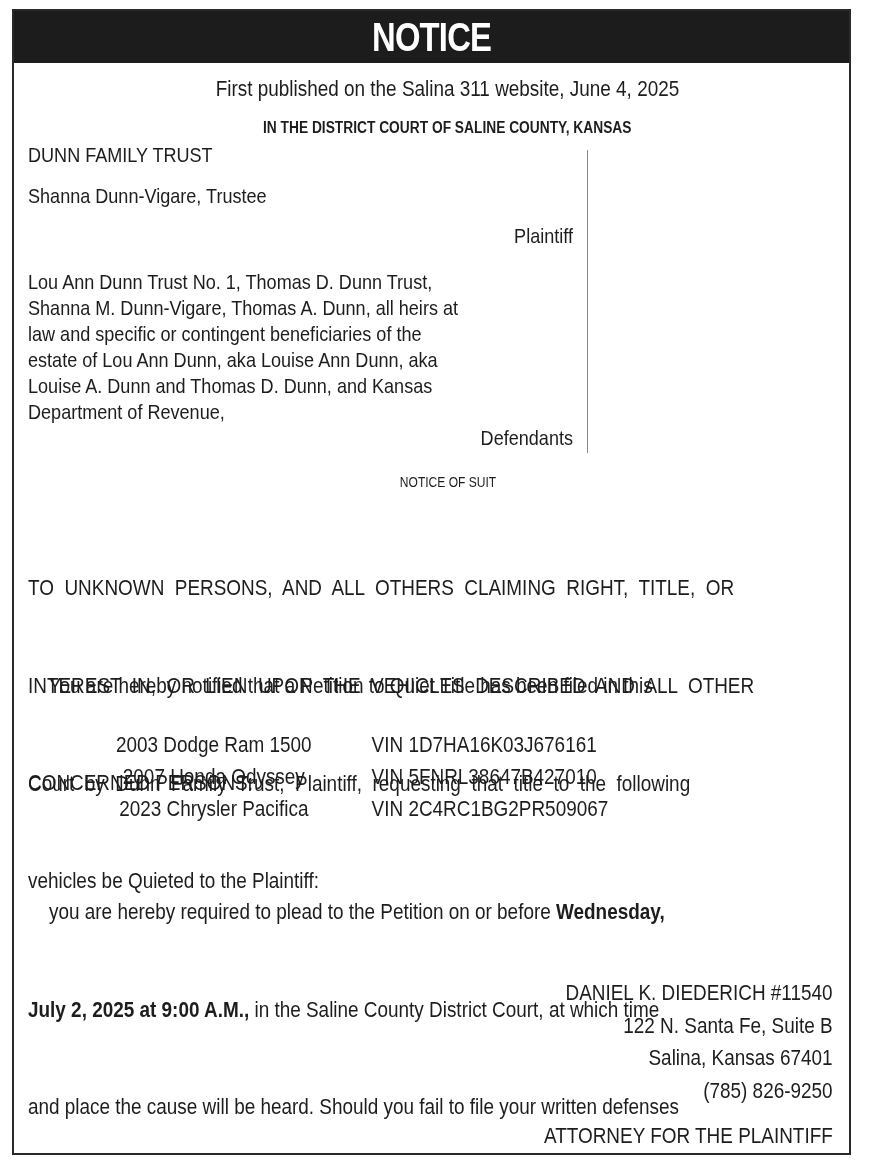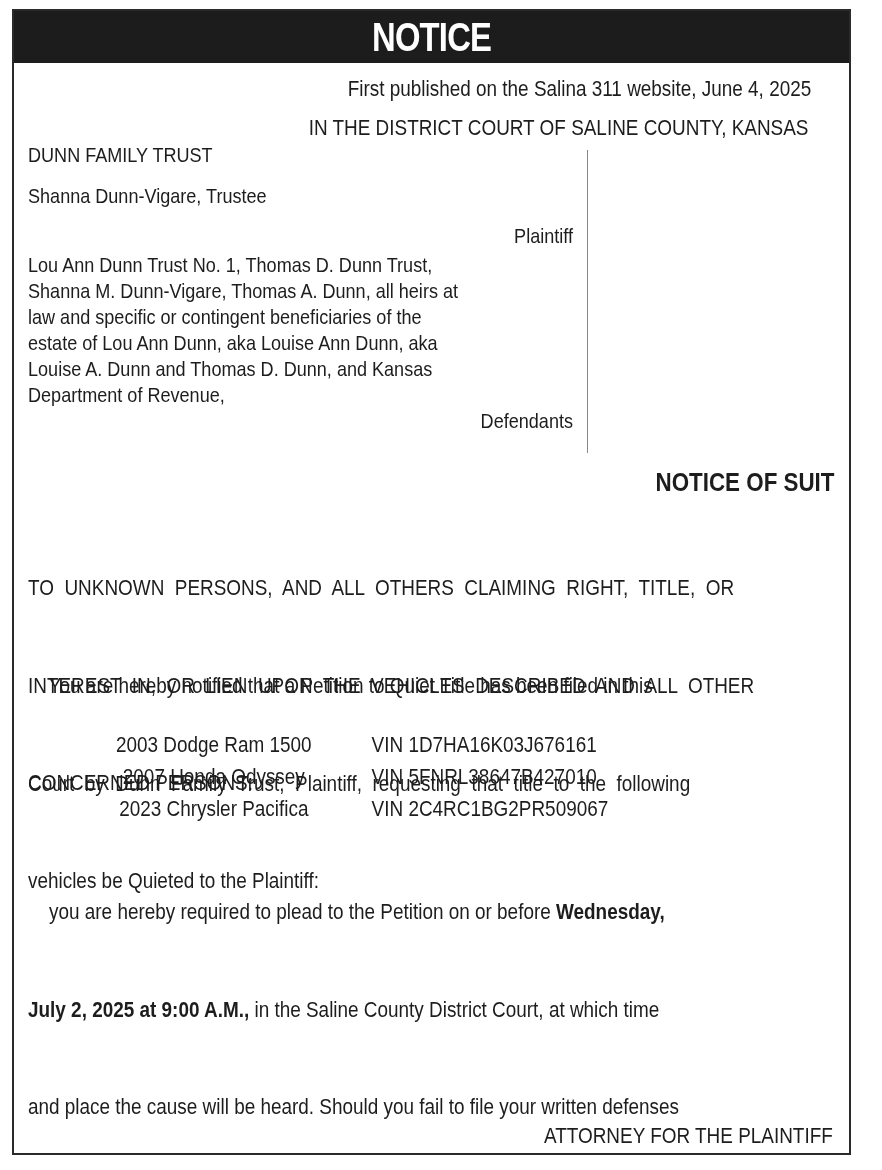--- a/index.html
+++ b/index.html
@@ -6,30 +6,30 @@
   body { width: 882px; height: 1170px; position: relative; overflow: hidden;
          font-family: "Liberation Sans", sans-serif; color: #1d1d1d; }
   .notice-box { position: absolute; left: 12px; top: 9px; width: 839px; height: 1146px;
                 border: 2px solid #2a2a2a; box-sizing: border-box; }
   .header-bar { position: absolute; left: 0; top: 0; right: 0; height: 52px; background: #1c1c1c;
                 display: flex; align-items: center; justify-content: center; text-decoration: underline; }
   .header-title { color: #ffffff; font-family: "Liberation Sans", sans-serif; font-weight: bold;
                   font-size: 40px; letter-spacing: -1px; transform: scaleX(0.82); }
   .txt { position: absolute; font-size: 21px; line-height: 26px; white-space: nowrap;
          transform-origin: left top; }
-  .center { left: 0; right: 0; text-align: right; padding-left: 32px; }
+  .center { left: 0; right: 0; text-align: center; padding-left: 32px; }
   .pub-line { top: 65px; font-size: 22px; }
-  .court-line { top: 104px; font-weight: normal; font-size: 22px; }
+  .court-line { top: 104px; font-weight: bold; font-size: 16px; }
   .caption-left { position: absolute; left: 14px; top: 131px; width: 545px; }
   .caption-divider { position: absolute; left: 573px; top: 139px; width: 1px; height: 303px; background: #888; }
   .caption-right { position: absolute; left: 582px; top: 142px; }
   .line { font-size: 21px; line-height: 26px; white-space: nowrap; transform: scaleX(0.86); transform-origin: left top; }
   .line.right { text-align: right; transform-origin: right top; }
   .def-block .line { line-height: 26px; }
-  .suit-title { top: 458px; font-weight: bold; font-size: 26px; }
+  .suit-title { top: 458px; font-weight: normal; font-size: 14px; }
   .para { position: absolute; left: 14px; width: 940px; font-size: 22px; line-height: 32.5px;
           transform: scaleX(0.86); transform-origin: left top; white-space: nowrap; }
   .para .row { display: block; }
   .vehicle-table { position: absolute; left: 42px; top: 718px; text-align: center; }
   .vrow { display: flex; font-size: 22px; line-height: 32px; transform: scaleX(0.86); transform-origin: left top; white-space: nowrap; }
   .vname { width: 367px; }
   .signature { position: absolute; right: 16px; top: 966px; text-align: right; }
   .sig-line { font-size: 22px; line-height: 32.5px; white-space: nowrap; transform: scaleX(0.86); transform-origin: right top; }
   .attorney-role { position: absolute; right: 16px; top: 1109px; font-size: 22px; line-height: 32px;
                    white-space: nowrap; transform: scaleX(0.86); transform-origin: right top; }
@@ -47,21 +47,21 @@
     <span style="display:inline-block; transform:scaleX(0.86);">First published on the Salina 311 website, June 4, 2025</span>
   </div>
   <div class="txt center court-line">
     <span style="display:inline-block; transform:scaleX(0.86);">IN THE DISTRICT COURT OF SALINE COUNTY, KANSAS</span>
   </div>
 
   <div class="caption-left">
     <div class="line">DUNN FAMILY TRUST</div>
     <div class="line" style="margin-top:15px;">Shanna Dunn-Vigare, Trustee</div>
     <div class="line right" style="margin-top:14px;">Plaintiff</div>
-    <div class="def-block" style="margin-top:3px;">
+    <div class="def-block" style="margin-top:20px;">
       <div class="line">Lou Ann Dunn Trust No. 1, Thomas D. Dunn Trust,</div>
       <div class="line">Shanna M. Dunn-Vigare, Thomas A. Dunn, all heirs at</div>
       <div class="line">law and specific or contingent beneficiaries of the</div>
       <div class="line">estate of Lou Ann Dunn, aka Louise Ann Dunn, aka</div>
       <div class="line">Louise A. Dunn and Thomas D. Dunn, and Kansas</div>
       <div class="line">Department of Revenue,</div>
     </div>
     <div class="line right">Defendants</div>
   </div>
   <div class="caption-divider"></div>
@@ -97,14 +97,20 @@
     </div>
   </div>
 
   <div class="para" style="top:820px; white-space:pre;">
     <span class="row"><span>    you are hereby required to plead to the Petition on or before </span><b>Wednesday,</b></span>
     <span class="row"><b>July 2, 2025 at 9:00 A.M.,</b><span> in the Saline County District Court, at which time</span></span>
     <span class="row">and place the cause will be heard. Should you fail to file your written defenses</span>
     
   </div>
 
+  <div class="signature">
+    <div class="sig-line">DANIEL K. DIEDERICH #11540</div>
+    <div class="sig-line">122 N. Santa Fe, Suite B</div>
+    <div class="sig-line">Salina, Kansas 67401</div>
+    <div class="sig-line">(785) 826-9250</div>
+  </div>
   <div class="attorney-role">ATTORNEY FOR THE PLAINTIFF</div>
 </div>
 
 </body></html>

